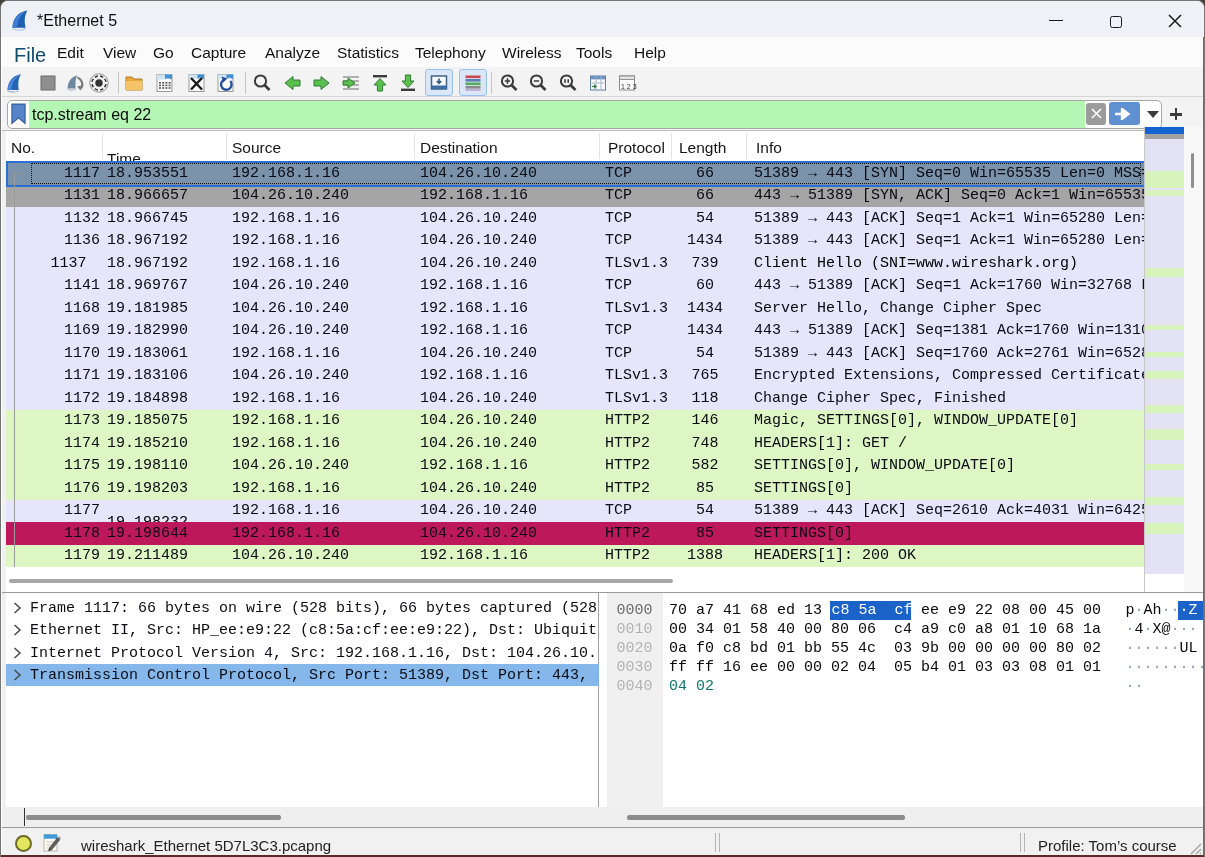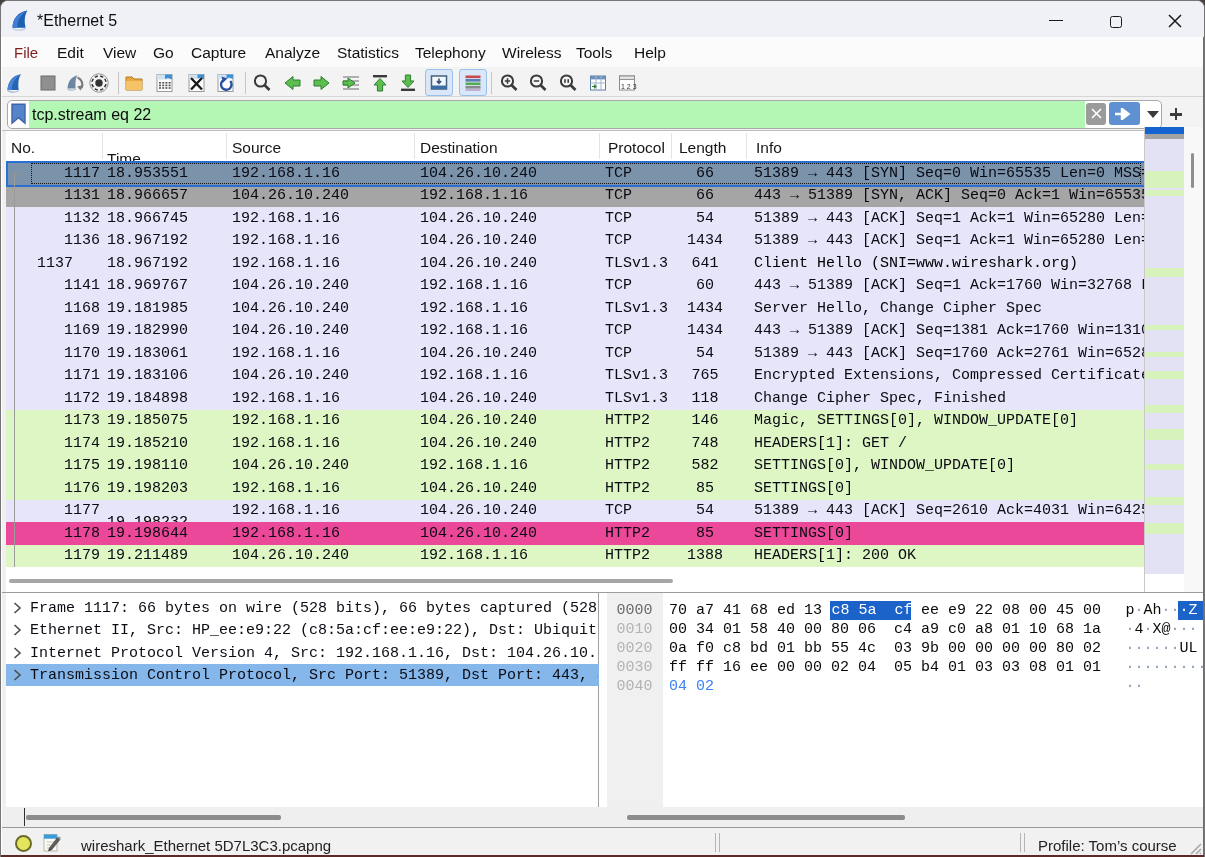--- a/index.html
+++ b/index.html
@@ -16,21 +16,21 @@
 <path d="M1.5,17.8 C1.8,9.5 6.5,3.2 16.5,0.6 C9.5,4.8 6.5,10 6.2,17.8 Z" fill="#3f7ed3"></path>
 <path d="M1.4,17.4 C5.5,20 10.5,20.1 14.8,17.6 L14.7,19.3 C10.5,21.6 5.2,21.3 1.5,18.9 Z" fill="#b9cde4"></path>
 </svg>
 <div class="a" style="left:36px;top:11px;font-size:16px;color:#0d0d0d">*Ethernet 5</div>
 <div class="a" style="left:1048px;top:18.5px;width:14px;height:1.6px;background:#1a1a1a"></div>
 <div class="a" style="left:1109px;top:14.5px;width:12px;height:12px;border:1.6px solid #1a1a1a;border-radius:2.5px"></div>
 <svg class="a" style="left:1167px;top:13px" width="14" height="14" viewBox="0 0 14 14">
 <path d="M1,1 L13,13 M13,1 L1,13" stroke="#1a1a1a" stroke-width="1.5"></path>
     </svg>
 <div class="a" style="left:1px;top:36px;width:1202px;height:30px;background:#fbfbfc"></div>
-<div class="a" style="left:13px;top:43px;font-size:15px;color:#7f1d1d">File</div>
+<div class="a" style="left:13px;top:43px;font-size:20px;color:#0c4a6e">File</div>
 <div class="a" style="left:56px;top:43px;font-size:15.5px;color:#111">Edit</div>
 <div class="a" style="left:102px;top:43px;font-size:15.5px;color:#111">View</div>
 <div class="a" style="left:152px;top:43px;font-size:15.5px;color:#111">Go</div>
 <div class="a" style="left:190px;top:43px;font-size:15.5px;color:#111">Capture</div>
 <div class="a" style="left:264px;top:43px;font-size:15.5px;color:#111">Analyze</div>
 <div class="a" style="left:336px;top:43px;font-size:15.5px;color:#111">Statistics</div>
 <div class="a" style="left:414px;top:43px;font-size:15.5px;color:#111">Telephony</div>
 <div class="a" style="left:501px;top:43px;font-size:15.5px;color:#111">Wireless</div>
 <div class="a" style="left:575px;top:43px;font-size:15.5px;color:#111">Tools</div>
 <div class="a" style="left:633px;top:43px;font-size:15.5px;color:#111">Help</div>
@@ -228,26 +228,26 @@
 <div class="a" style="left:4.5px;top:228.5px;width:1138.5px;height:22.5px;background:#e6e5f9;overflow:hidden">
 <div class="a mono" style="left:31.5px;top:3.75px;width:63px;text-align:right;color:#0a0a12">1136</div>
 <div class="a mono" style="left:101.5px;top:3.75px;color:#0a0a12">18.967192</div>
 <div class="a mono" style="left:226.5px;top:3.75px;color:#0a0a12">192.168.1.16</div>
 <div class="a mono" style="left:414.5px;top:3.75px;color:#0a0a12">104.26.10.240</div>
 <div class="a mono" style="left:599.5px;top:3.75px;color:#0a0a12">TCP</div>
 <div class="a mono" style="left:667.5px;top:3.75px;width:64px;text-align:center;color:#0a0a12">1434</div>
 <div class="a mono" style="left:748.5px;top:3.75px;color:#0a0a12">51389 → 443 [ACK] Seq=1 Ack=1 Win=65280 Len=1380 [TCP segm</div>
 </div>
 <div class="a" style="left:4.5px;top:251.0px;width:1138.5px;height:22.5px;background:#e6e5f9;overflow:hidden">
-<div class="a mono" style="left:31.5px;top:3.75px;width:63px;text-align:left;color:#0a0a12">1137</div>
+<div class="a mono" style="left:31.5px;top:3.75px;width:63px;text-align:center;color:#0a0a12">1137</div>
 <div class="a mono" style="left:101.5px;top:3.75px;color:#0a0a12">18.967192</div>
 <div class="a mono" style="left:226.5px;top:3.75px;color:#0a0a12">192.168.1.16</div>
 <div class="a mono" style="left:414.5px;top:3.75px;color:#0a0a12">104.26.10.240</div>
 <div class="a mono" style="left:599.5px;top:3.75px;color:#0a0a12">TLSv1.3</div>
-<div class="a mono" style="left:667.5px;top:3.75px;width:64px;text-align:center;color:#0a0a12">641</div>
+<div class="a mono" style="left:667.5px;top:3.75px;width:64px;text-align:center;color:#0a0a12">739</div>
 <div class="a mono" style="left:748.5px;top:3.75px;color:#000000">Client Hello (SNI=www.wireshark.org)</div>
 </div>
 <div class="a" style="left:4.5px;top:273.5px;width:1138.5px;height:22.5px;background:#e6e5f9;overflow:hidden">
 <div class="a mono" style="left:31.5px;top:3.75px;width:63px;text-align:right;color:#0a0a12">1141</div>
 <div class="a mono" style="left:101.5px;top:3.75px;color:#0a0a12">18.969767</div>
 <div class="a mono" style="left:226.5px;top:3.75px;color:#0a0a12">104.26.10.240</div>
 <div class="a mono" style="left:414.5px;top:3.75px;color:#0a0a12">192.168.1.16</div>
 <div class="a mono" style="left:599.5px;top:3.75px;color:#0a0a12">TCP</div>
 <div class="a mono" style="left:667.5px;top:3.75px;width:64px;text-align:center;color:#0a0a12">60</div>
 <div class="a mono" style="left:748.5px;top:3.75px;color:#0a0a12">443 → 51389 [ACK] Seq=1 Ack=1760 Win=32768 Len=0</div>
@@ -335,21 +335,21 @@
 </div>
 <div class="a" style="left:4.5px;top:498.5px;width:1138.5px;height:22.5px;background:#e6e5f9;overflow:hidden">
 <div class="a mono" style="left:31.5px;top:3.75px;width:63px;text-align:right;color:#0a0a12">1177</div>
 <div class="a mono" style="left:101.5px;top:15px;color:#000000">19.198232</div>
 <div class="a mono" style="left:226.5px;top:3.75px;color:#0a0a12">192.168.1.16</div>
 <div class="a mono" style="left:414.5px;top:3.75px;color:#0a0a12">104.26.10.240</div>
 <div class="a mono" style="left:599.5px;top:3.75px;color:#0a0a12">TCP</div>
 <div class="a mono" style="left:667.5px;top:3.75px;width:64px;text-align:center;color:#0a0a12">54</div>
 <div class="a mono" style="left:748.5px;top:3.75px;color:#0a0a12">51389 → 443 [ACK] Seq=2610 Ack=4031 Win=64256 Len=0</div>
 </div>
-<div class="a" style="left:4.5px;top:521.0px;width:1138.5px;height:22.5px;background:#ec4899;overflow:hidden">
+<div class="a" style="left:4.5px;top:521.0px;width:1138.5px;height:22.5px;background:#be185d;overflow:hidden">
 <div class="a mono" style="left:31.5px;top:3.75px;width:63px;text-align:right;color:#0a0a12">1178</div>
 <div class="a mono" style="left:101.5px;top:3.75px;color:#0a0a12">19.198644</div>
 <div class="a mono" style="left:226.5px;top:3.75px;color:#0a0a12">192.168.1.16</div>
 <div class="a mono" style="left:414.5px;top:3.75px;color:#0a0a12">104.26.10.240</div>
 <div class="a mono" style="left:599.5px;top:3.75px;color:#0a0a12">HTTP2</div>
 <div class="a mono" style="left:667.5px;top:3.75px;width:64px;text-align:center;color:#0a0a12">85</div>
 <div class="a mono" style="left:748.5px;top:3.75px;color:#0a0a12">SETTINGS[0]</div>
 </div>
 <div class="a" style="left:4.5px;top:543.5px;width:1138.5px;height:22.5px;background:#ddf6c3;overflow:hidden">
 <div class="a mono" style="left:31.5px;top:3.75px;width:63px;text-align:right;color:#0a0a12">1179</div>
@@ -411,21 +411,21 @@
 <div class="a mono" style="left:615.5px;top:621.0px;color:#b2b2b2">0010</div>
 <div class="a mono" style="left:668px;top:621.0px;color:#0a0a0a">00 34 01 58 40 00 80 06</div>
 <div class="a mono" style="left:893px;top:621.0px;color:#0a0a0a">c4 a9 c0 a8 01 10 68 1a</div>
 <div class="a mono" style="left:615.5px;top:640.0px;color:#b2b2b2">0020</div>
 <div class="a mono" style="left:668px;top:640.0px;color:#0a0a0a">0a f0 c8 bd 01 bb 55 4c</div>
 <div class="a mono" style="left:893px;top:640.0px;color:#0a0a0a">03 9b 00 00 00 00 80 02</div>
 <div class="a mono" style="left:615.5px;top:659.0px;color:#b2b2b2">0030</div>
 <div class="a mono" style="left:668px;top:659.0px;color:#0a0a0a">ff ff 16 ee 00 00 02 04</div>
 <div class="a mono" style="left:893px;top:659.0px;color:#0a0a0a">05 b4 01 03 03 08 01 01</div>
 <div class="a mono" style="left:615.5px;top:678.0px;color:#b2b2b2">0040</div>
-<div class="a mono" style="left:668px;top:678.0px;color:#3b82f6">04 02</div>
+<div class="a mono" style="left:668px;top:678.0px;color:#0f766e">04 02</div>
 <div class="a" style="left:828.5px;top:599.5px;width:81px;height:19px;background:#1b63c8"></div>
 <div class="a mono" style="left:830.5px;top:602.0px;color:#fff">c8 5a  cf</div>
 <div class="a mono" style="left:920px;top:602.0px;color:#0a0a0a">ee e9 22 08 00 45 00</div>
 <div class="a mono" style="left:1124.5px;top:602.0px;width:77px;overflow:hidden"><span style="color:#0a0a0a">p</span><span style="color:#8c9ab8">·</span><span style="color:#0a0a0a">Ah</span><span style="color:#8c9ab8">··</span></div>
 <div class="a" style="left:1176.5px;top:599.5px;width:25px;height:19px;background:#1b63c8"></div>
 <div class="a mono" style="left:1178.5px;top:602.0px;color:#fff">·Z</div>
 <div class="a mono" style="left:1124.5px;top:621.0px;width:77px;overflow:hidden"><span style="color:#8c9ab8">·</span><span style="color:#0a0a0a">4</span><span style="color:#8c9ab8">·</span><span style="color:#0a0a0a">X@</span><span style="color:#8c9ab8">···</span></div>
 <div class="a mono" style="left:1124.5px;top:640.0px;width:77px;overflow:hidden"><span style="color:#8c9ab8">······</span><span style="color:#0a0a0a">UL</span></div>
 <div class="a mono" style="left:1124.5px;top:659.0px;width:77px;overflow:hidden"><span style="color:#8c9ab8">·········</span></div>
 <div class="a mono" style="left:1124.5px;top:678.0px;width:77px;overflow:hidden"><span style="color:#8c9ab8">··</span></div>

